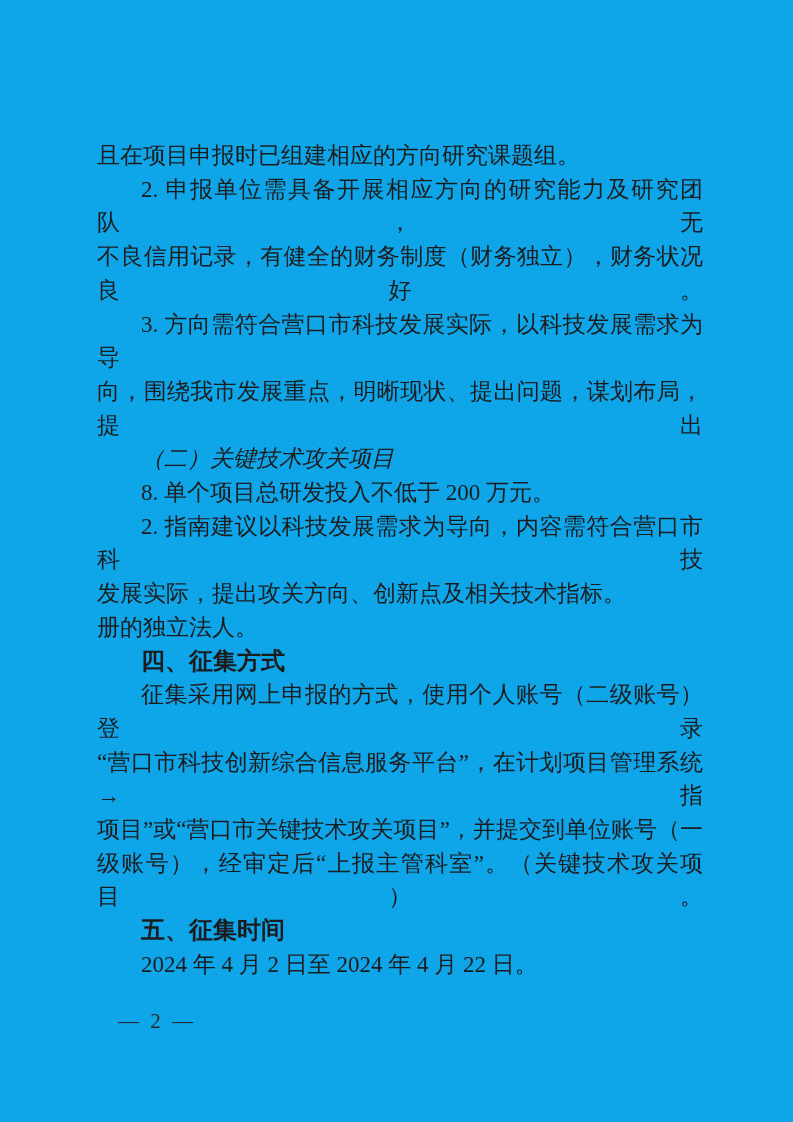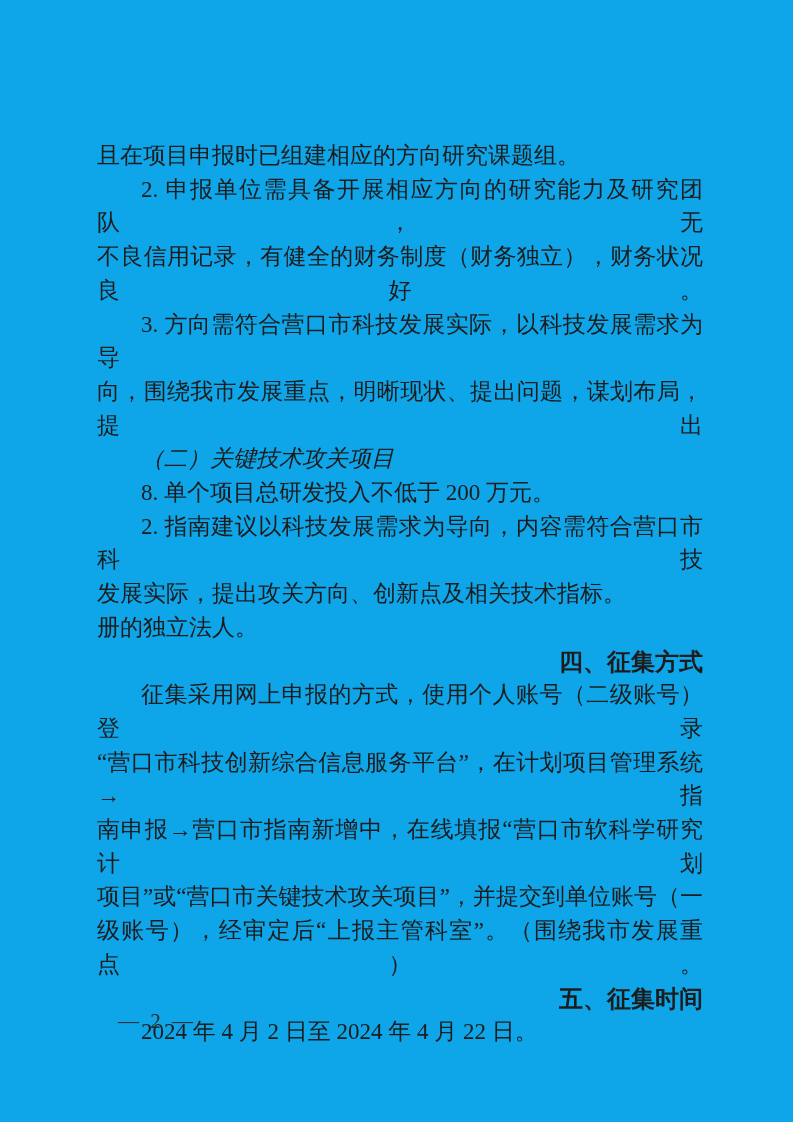--- a/index.html
+++ b/index.html
@@ -36,24 +36,23 @@
     text-indent: 44px;
   }
   
   .fill {
     text-align: justify;
     text-align-last: justify;
     text-justify: inter-character;
   }
   
   .head {
-    font-family: Liberation Sans, sans-serif;
+    font-family: Liberation Serif, serif;
     font-weight: 700;
     font-size: 24px;
-    text-align: right;
   }
   
   .kai {
     font-style: italic;
     font-weight: 400;
   }
   .footer {
     position: absolute;
     left: 118px;
     top: 1009px;
@@ -74,23 +73,22 @@
     <div class="ln ind fill">3. 方向需符合营口市科技发展实际，以科技发展需求为导</div>
     <div class="ln fill">向，围绕我市发展重点，明晰现状、提出问题，谋划布局，提出</div>
     <div class="ln ind kai">（二）关键技术攻关项目</div>
     <div class="ln ind">8. 单个项目总研发投入不低于 200 万元。</div>
     <div class="ln ind fill">2. 指南建议以科技发展需求为导向，内容需符合营口市科技</div>
     <div class="ln">发展实际，提出攻关方向、创新点及相关技术指标。</div>
     <div class="ln">册的独立法人。</div>
     <div class="ln ind head">四、征集方式</div>
     <div class="ln ind fill">征集采用网上申报的方式，使用个人账号（二级账号）登录</div>
     <div class="ln fill">“营口市科技创新综合信息服务平台”，在计划项目管理系统→指</div>
-    <div class="ln fill">南申报→营口市指南新增中，在线填报“营口市软科学研究计划</div>
     <div class="ln fill">项目”或“营口市关键技术攻关项目”，并提交到单位账号（一</div>
-    <div class="ln fill">级账号），经审定后“上报主管科室”。（围绕我市发展重点）。</div>
+    <div class="ln fill">级账号），经审定后“上报主管科室”。（关键技术攻关项目）。</div>
     <div class="ln ind head">五、征集时间</div>
     <div class="ln ind">2024 年 4 月 2 日至 2024 年 4 月 22 日。</div>
 
   </div>
 
   <div class="footer">— 2 —</div>
 
 </div>
 
 </body></html>

